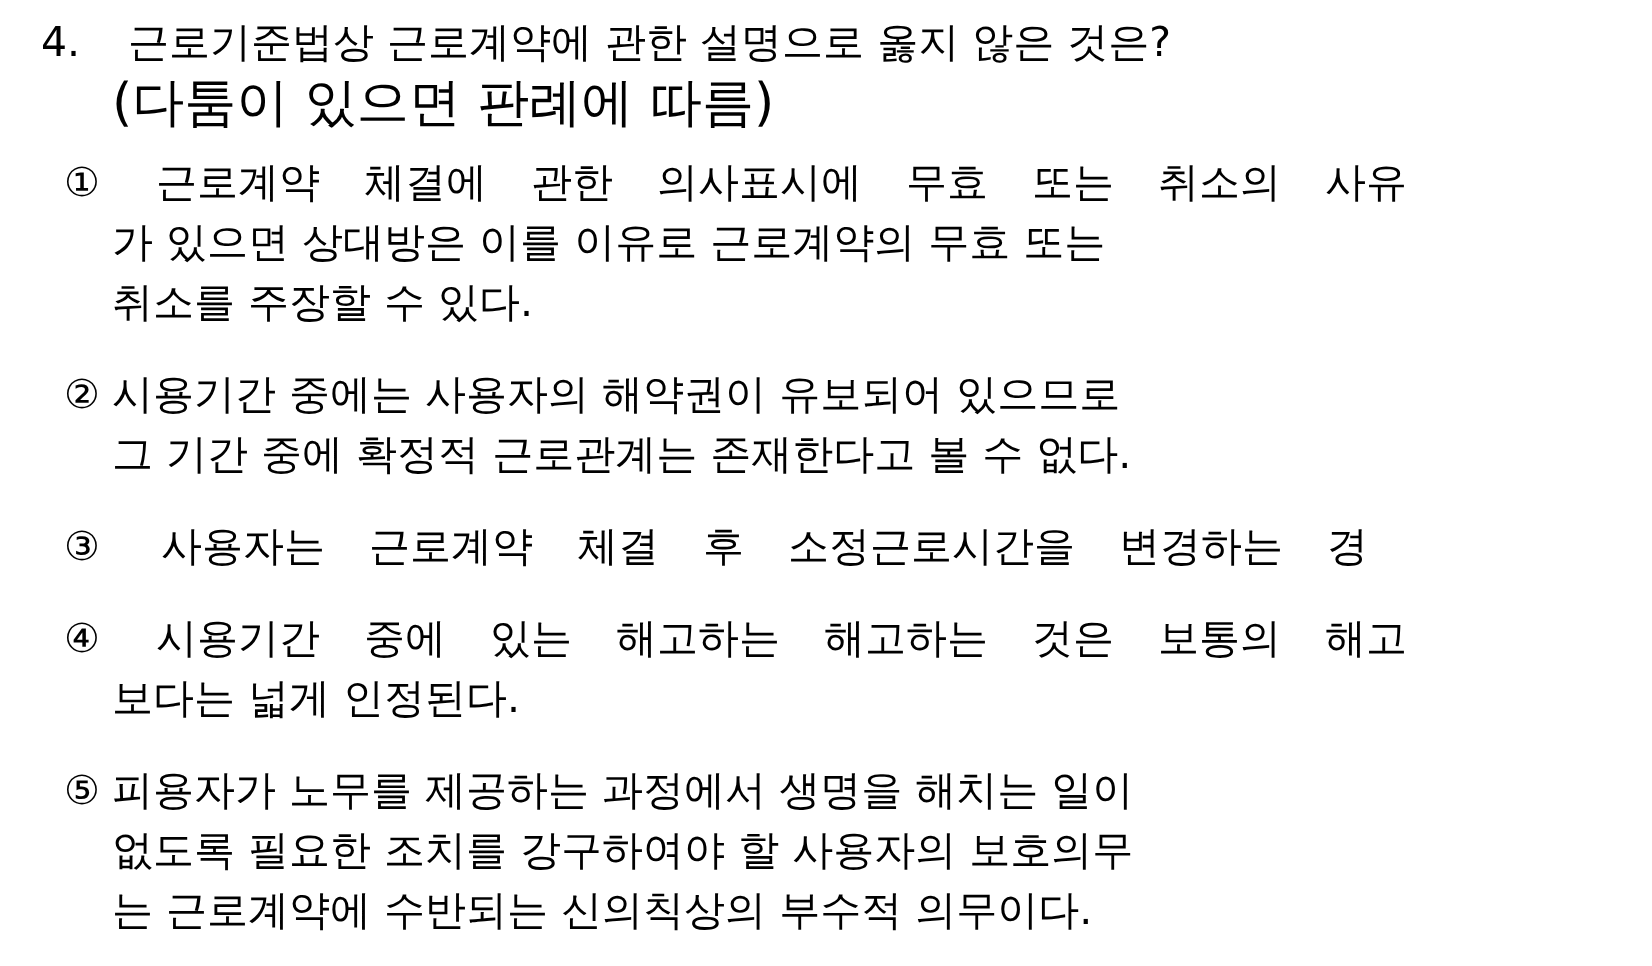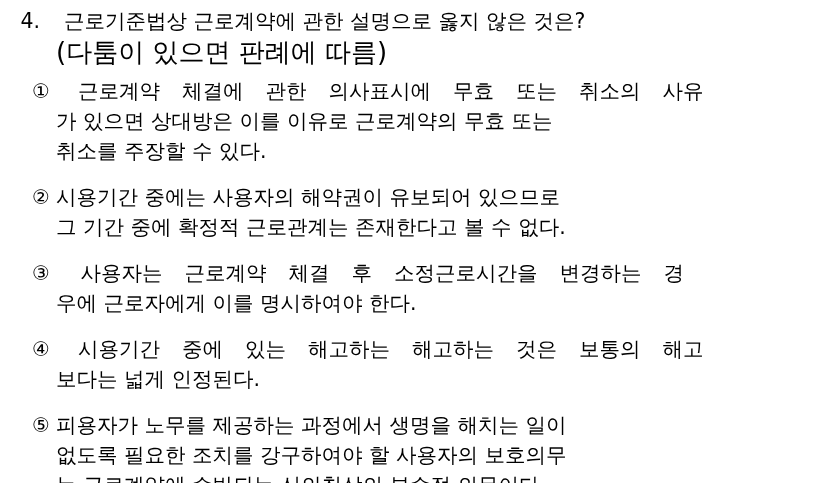--- a/index.html
+++ b/index.html
@@ -144,21 +144,20 @@
       <div class="lines">
         <div class="ln j3">
             <span>사용자는</span>
             <span>근로계약</span>
             <span>체결</span>
             <span>후</span>
             <span>소정근로시간을</span>
             <span>변경하는</span>
             <span>경</span>
           </div>
-        <div class="ln">우에 근로자에게 이를 명시하여야 한다.</div>
       </div>
     </div>
 
     <div class="choice">
       <div class="circ">④</div>
       <div class="lines">
         <div class="ln j2">
             <span>시용기간</span>
             <span>중에</span>
             <span>있는</span>

